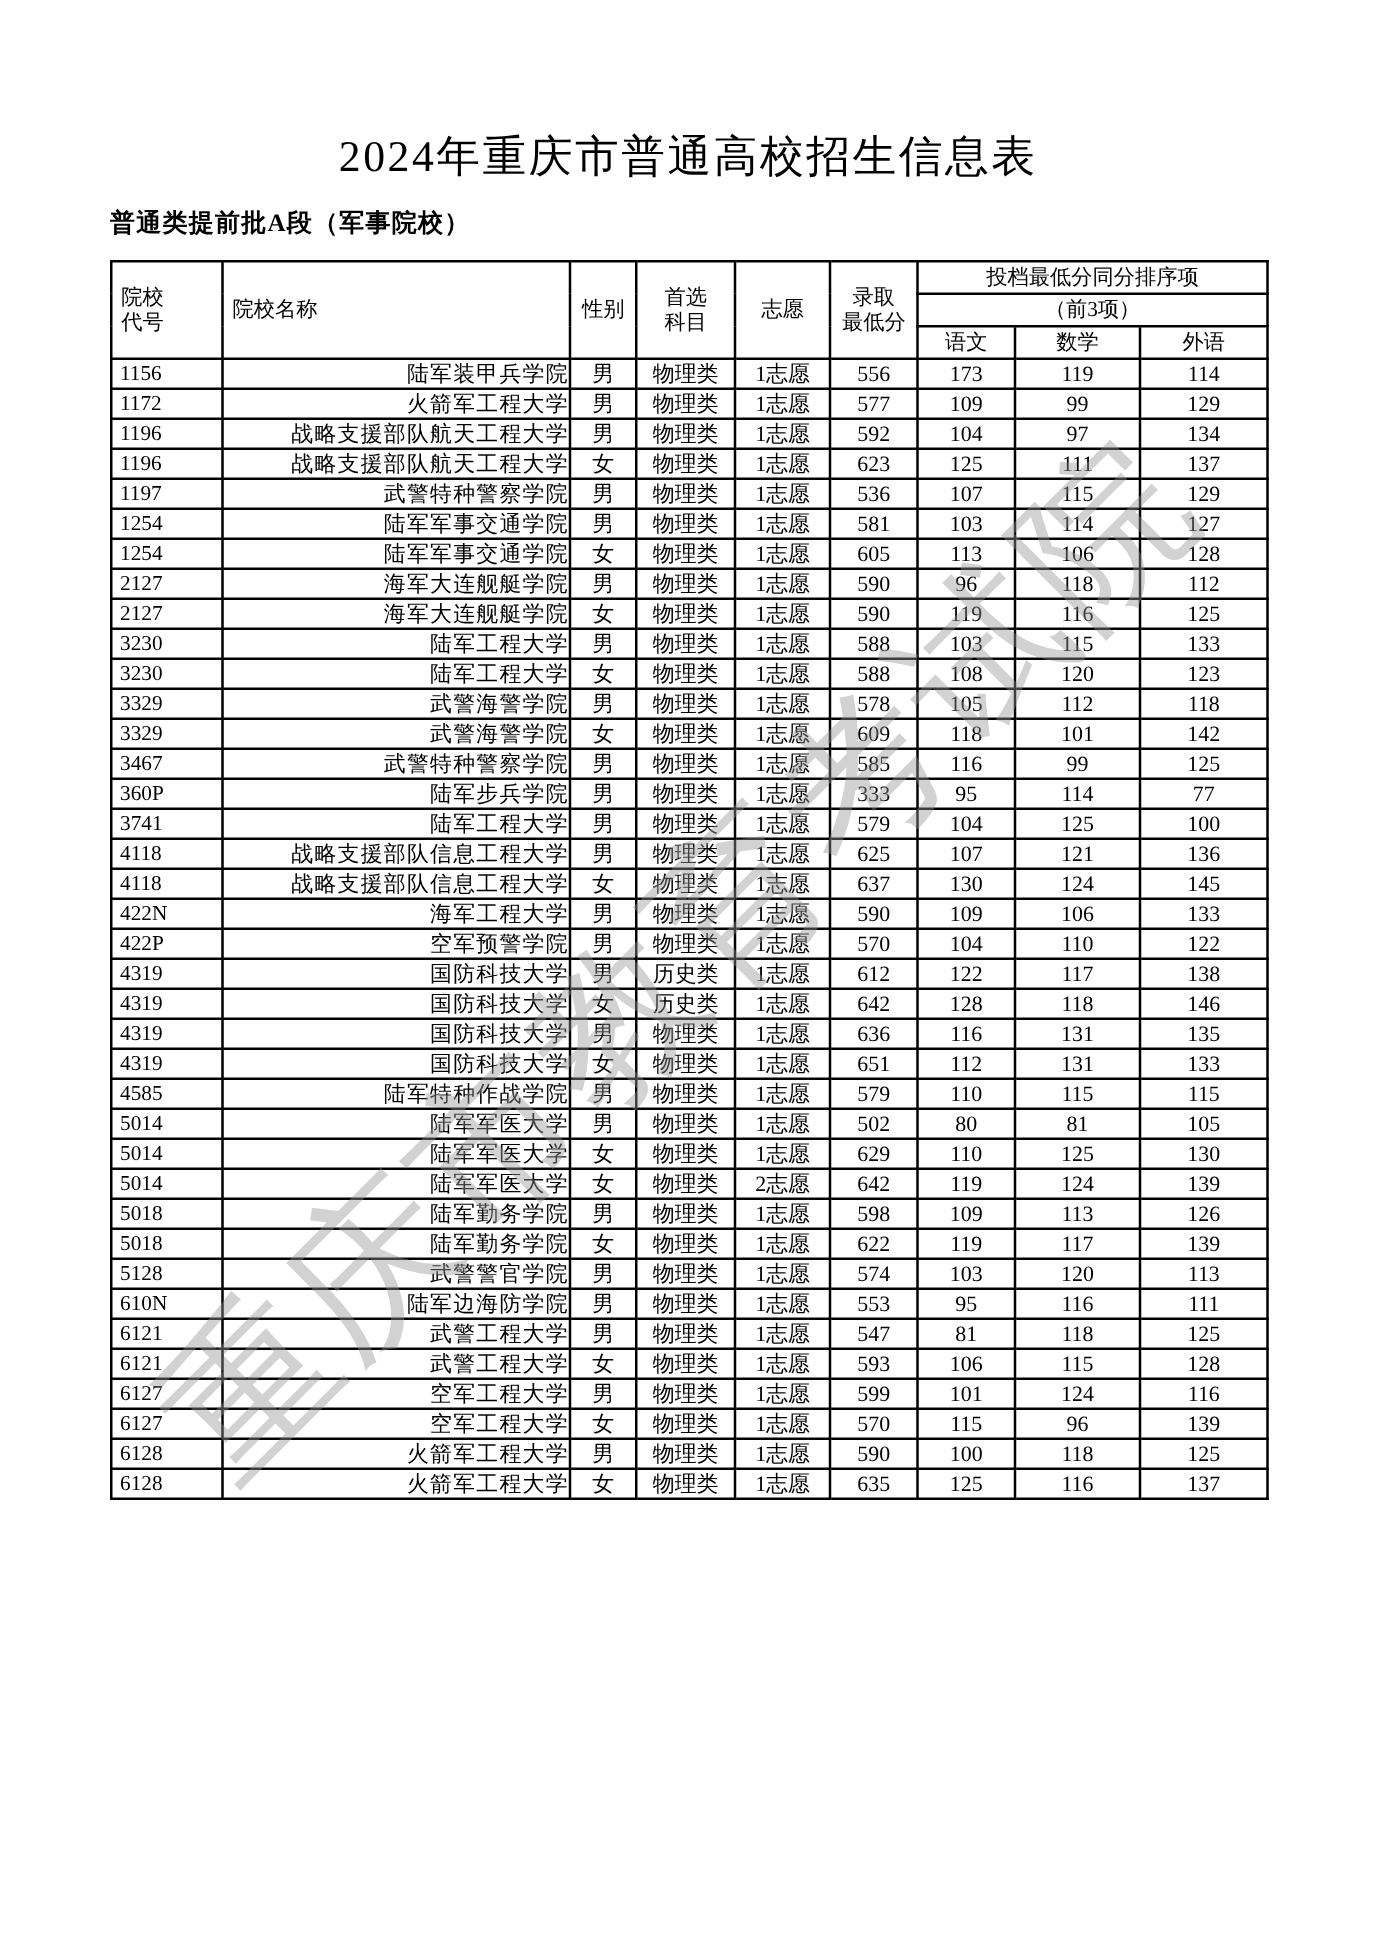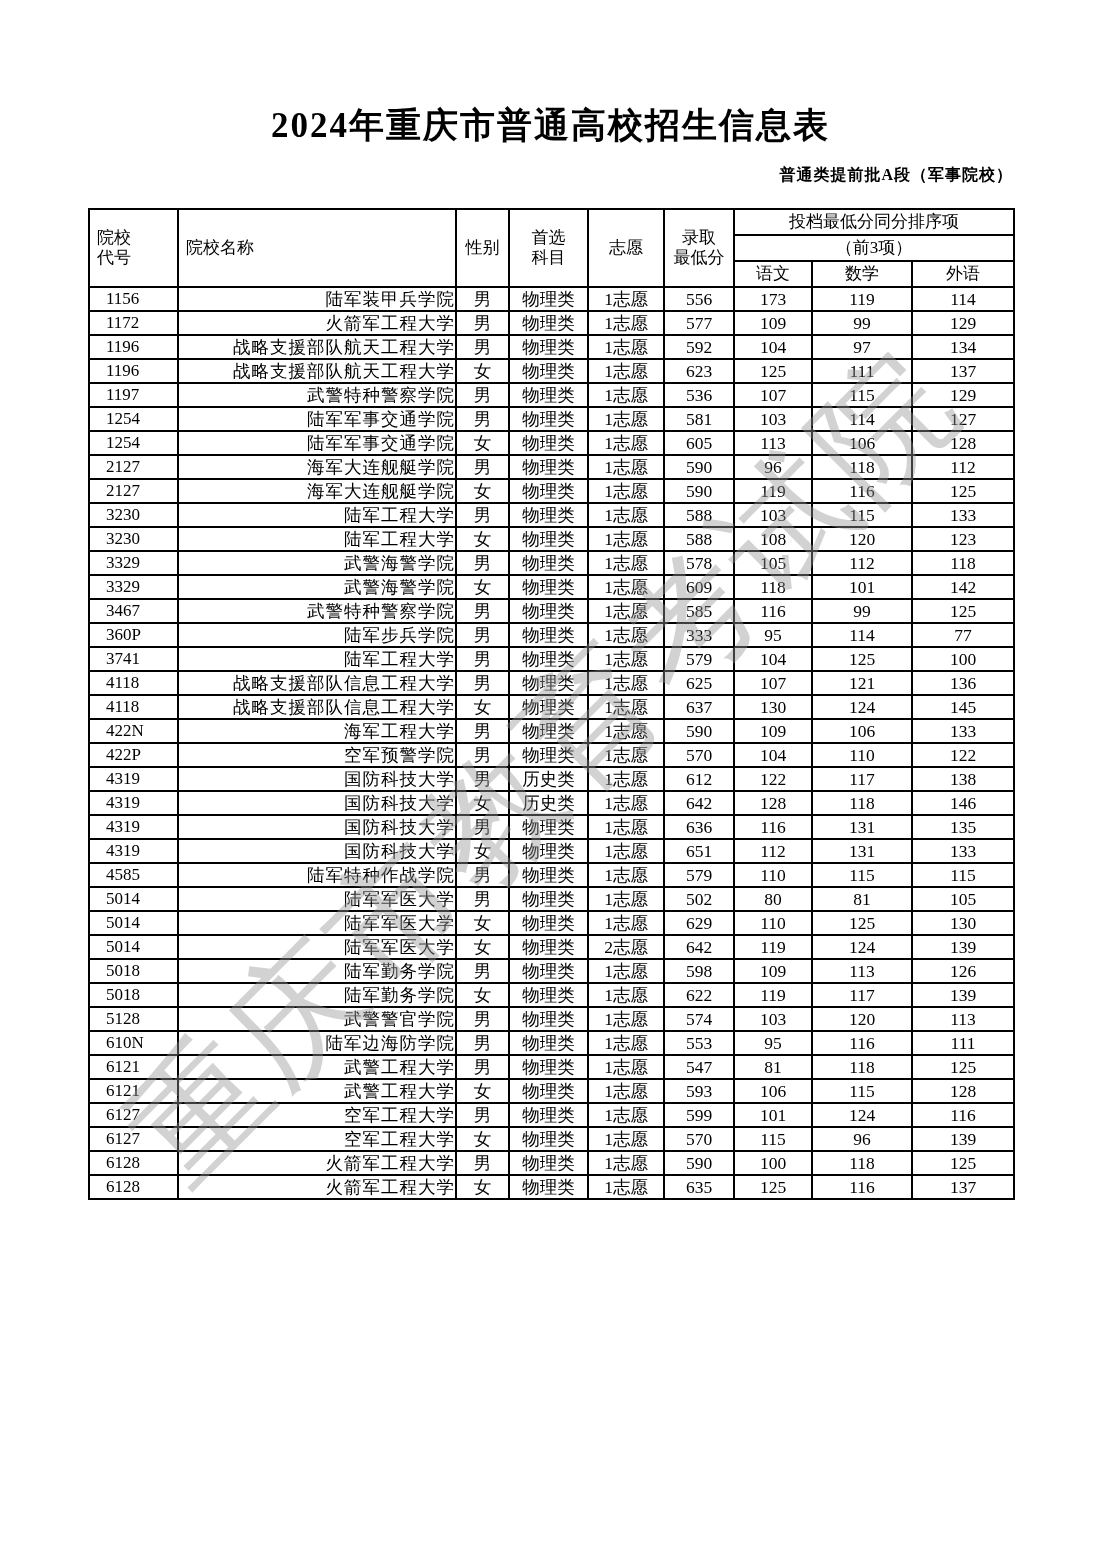--- a/index.html
+++ b/index.html
@@ -15,31 +15,31 @@
     font-family: "Liberation Serif", "DejaVu Serif", serif;
     color: #000000;
   }
   .doc-title {
     position: absolute;
     top: 102px;
     left: 88px;
     width: 925px;
     text-align: center;
     font-size: 35px;
-    font-weight: 700;
+    font-weight: 400;
     letter-spacing: 2px;
     white-space: nowrap;
   }
   .doc-subtitle {
     position: absolute;
     top: 165px;
     left: 88px;
     width: 925px;
-    text-align: right;
-    font-size: 16px;
+    text-align: left;
+    font-size: 20px;
     font-weight: 700;
     letter-spacing: 1px;
     white-space: nowrap;
   }
   .table-wrap {
     position: absolute;
     top: 208px;
     left: 88px;
     width: 875px;
   }
@@ -69,21 +69,21 @@
   }
   table.admission thead tr { height: 26px; }
   table.admission tbody tr { height: 24px; }
   table.admission tbody td {
     text-align: center;
     vertical-align: middle;
     font-size: 17.5px;
   }
   table.admission tbody td.c-code {
     text-align: left;
-    padding-left: 16px;
+    padding-left: 6px;
     font-size: 17px;
     font-family: "Liberation Serif", "DejaVu Serif", serif;
   }
   table.admission tbody td.c-name {
     text-align: right;
     padding-left: 6px;
     letter-spacing: 1px;
   }
   .watermark {
     position: absolute;

